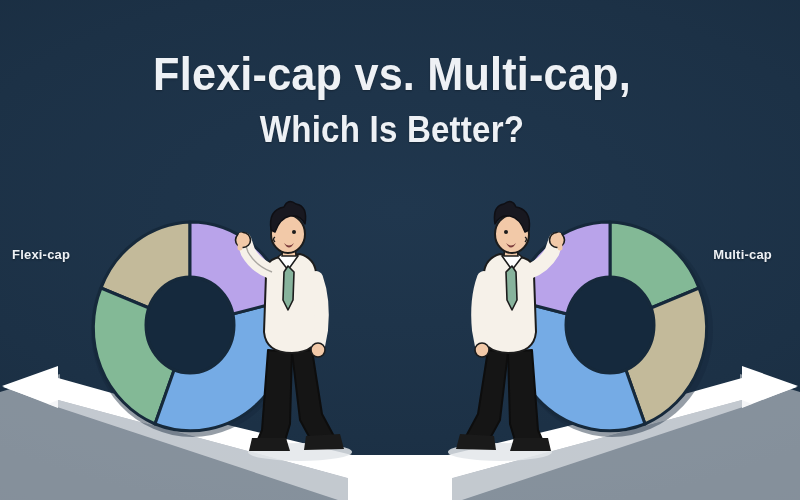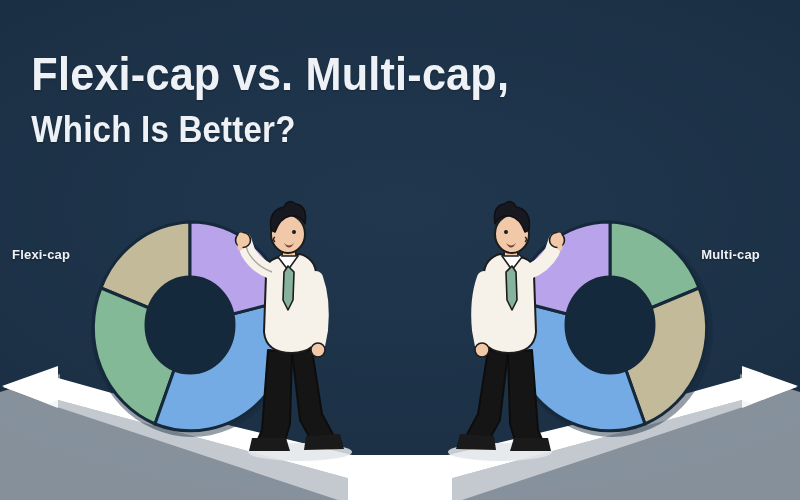--- a/index.html
+++ b/index.html
@@ -7,41 +7,41 @@
     width:800px;height:500px;overflow:hidden;
     font-family:"Liberation Sans", sans-serif;
     background:#1b3045;
   }
   #stage{
     position:relative;width:800px;height:500px;overflow:hidden;
     background:radial-gradient(ellipse 120% 95% at 50% 42%, #20374e 0%, #1c3146 48%, #16283a 100%);
   }
   
   .title-wrap{
-    position:absolute;left:0;right:16px;top:46px;text-align:left;
+    position:absolute;left:0;right:16px;top:46px;text-align:center;
     z-index:6;pointer-events:none;
   }
   .title-line1{
     font-size:47px;line-height:56px;font-weight:700;color:#eef1f5;
     letter-spacing:.2px;transform:scaleX(.92);transform-origin:50% 50%;
     white-space:nowrap;text-shadow:0 1px 2px rgba(0,0,0,.28);
   }
   .title-line2{
     font-size:36px;line-height:44px;font-weight:700;color:#eef1f5;
     letter-spacing:.2px;transform:scaleX(.92);transform-origin:50% 50%;
     margin-top:6px;white-space:nowrap;text-shadow:0 1px 2px rgba(0,0,0,.28);
   }
   
   .side-label{
     position:absolute;font-size:13px;font-weight:700;color:#eef1f5;
     letter-spacing:.2px;white-space:nowrap;z-index:7;
     text-shadow:0 1px 2px rgba(0,0,0,.35);
   }
   #label-left{left:12px;top:247px;}
-  #label-right{right:40px;top:247px;}
+  #label-right{right:28px;top:247px;}
   
   #scene{position:absolute;left:0;top:0;width:800px;height:500px;z-index:3;}
   #road{position:absolute;left:0;top:0;width:800px;height:500px;z-index:2;}
 </style>
 </head>
 <body>
 
 <div id="stage">
 
   <svg id="road" viewBox="0 0 800 500">

